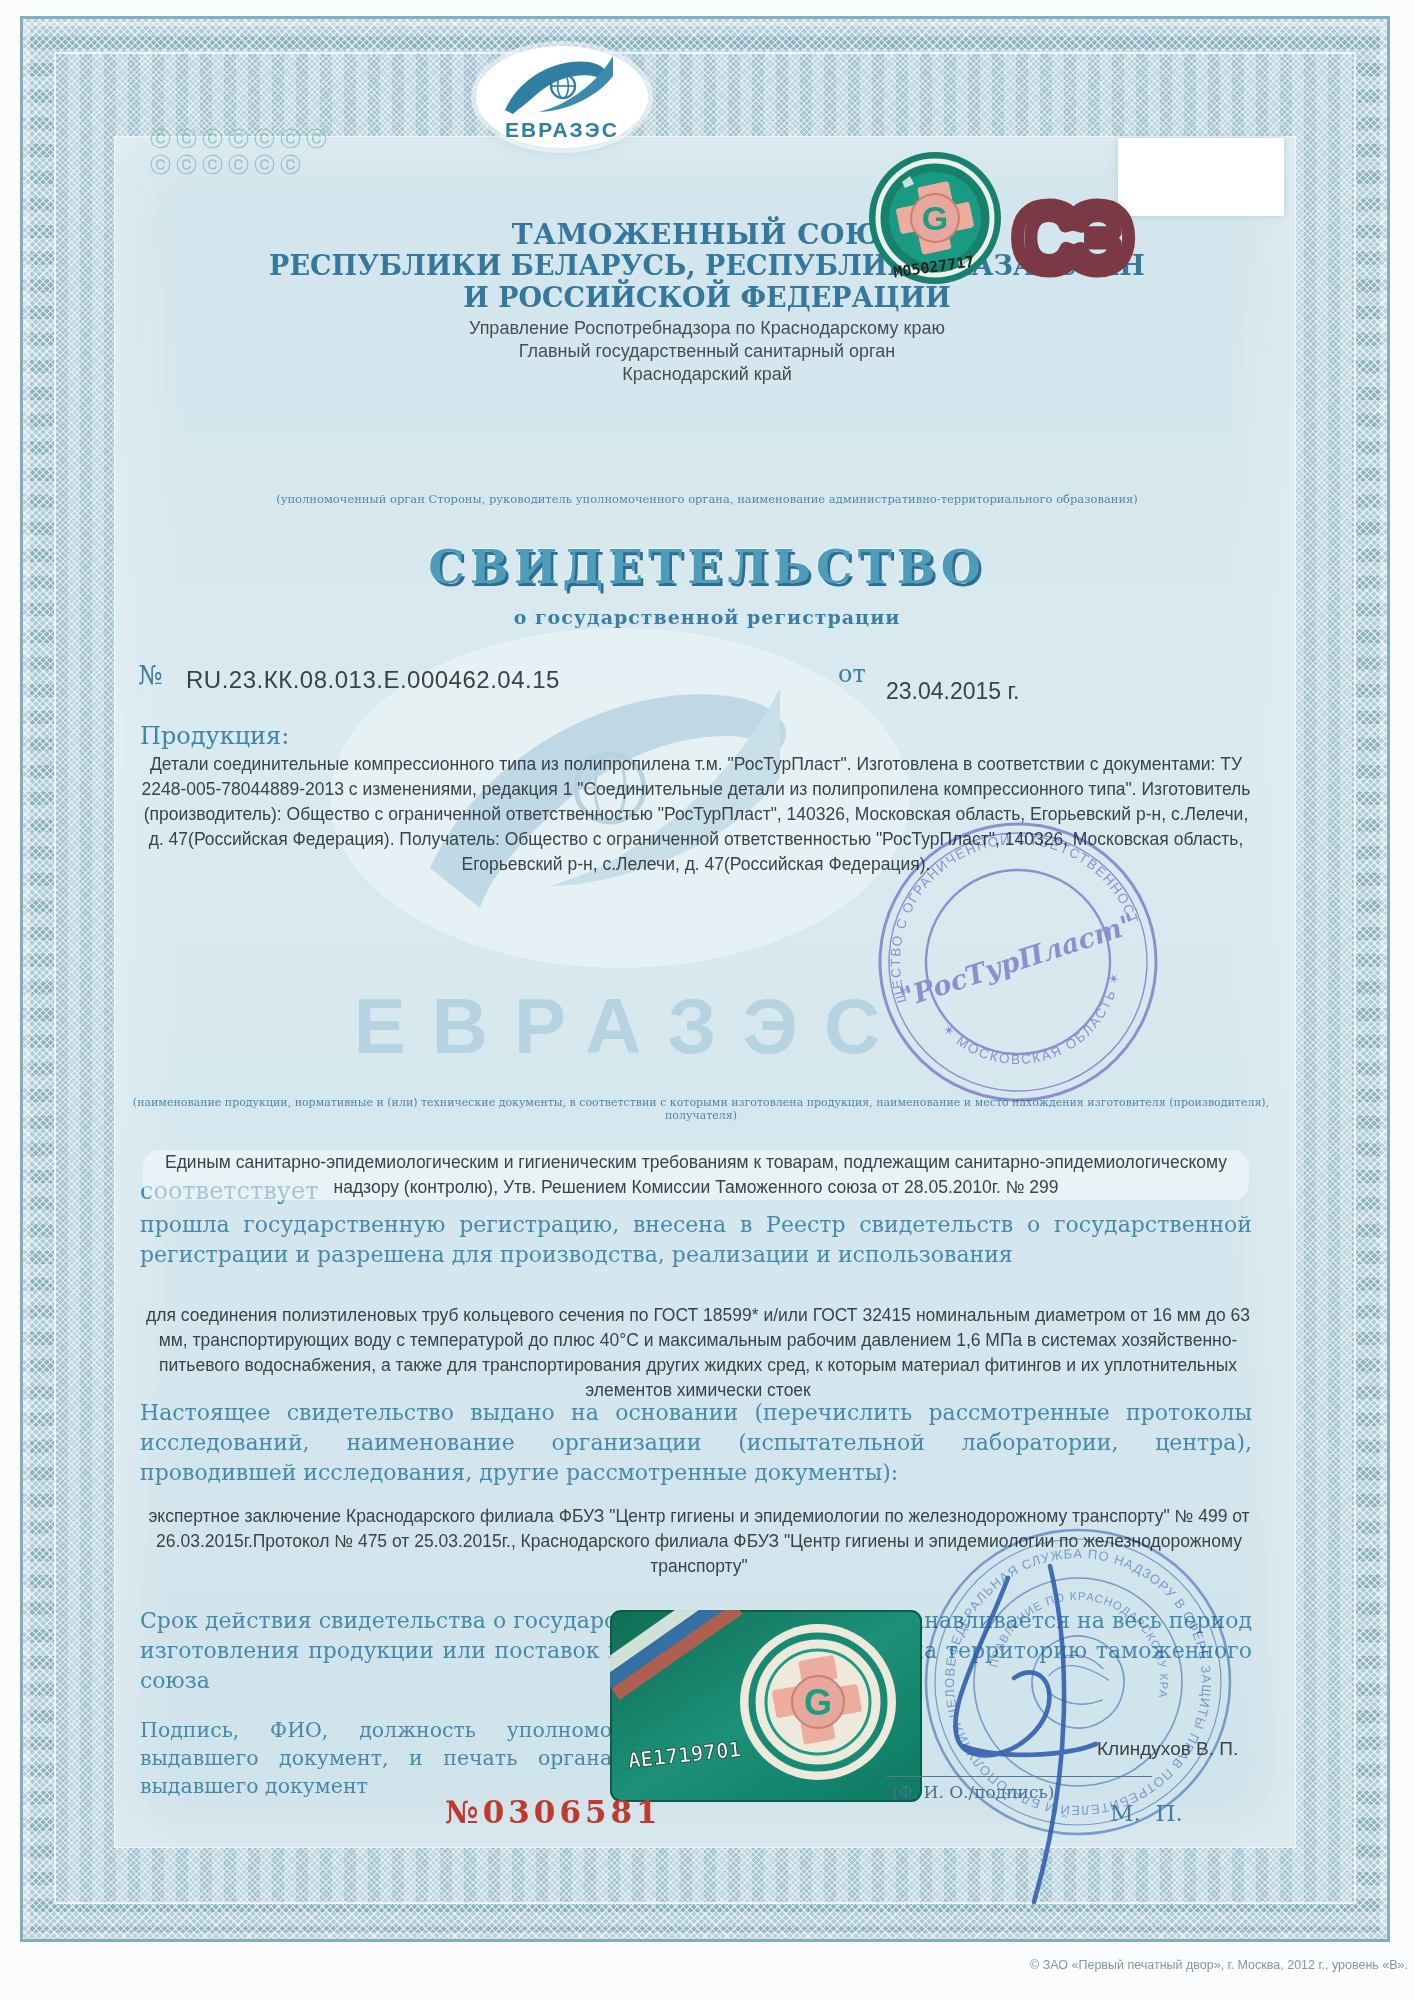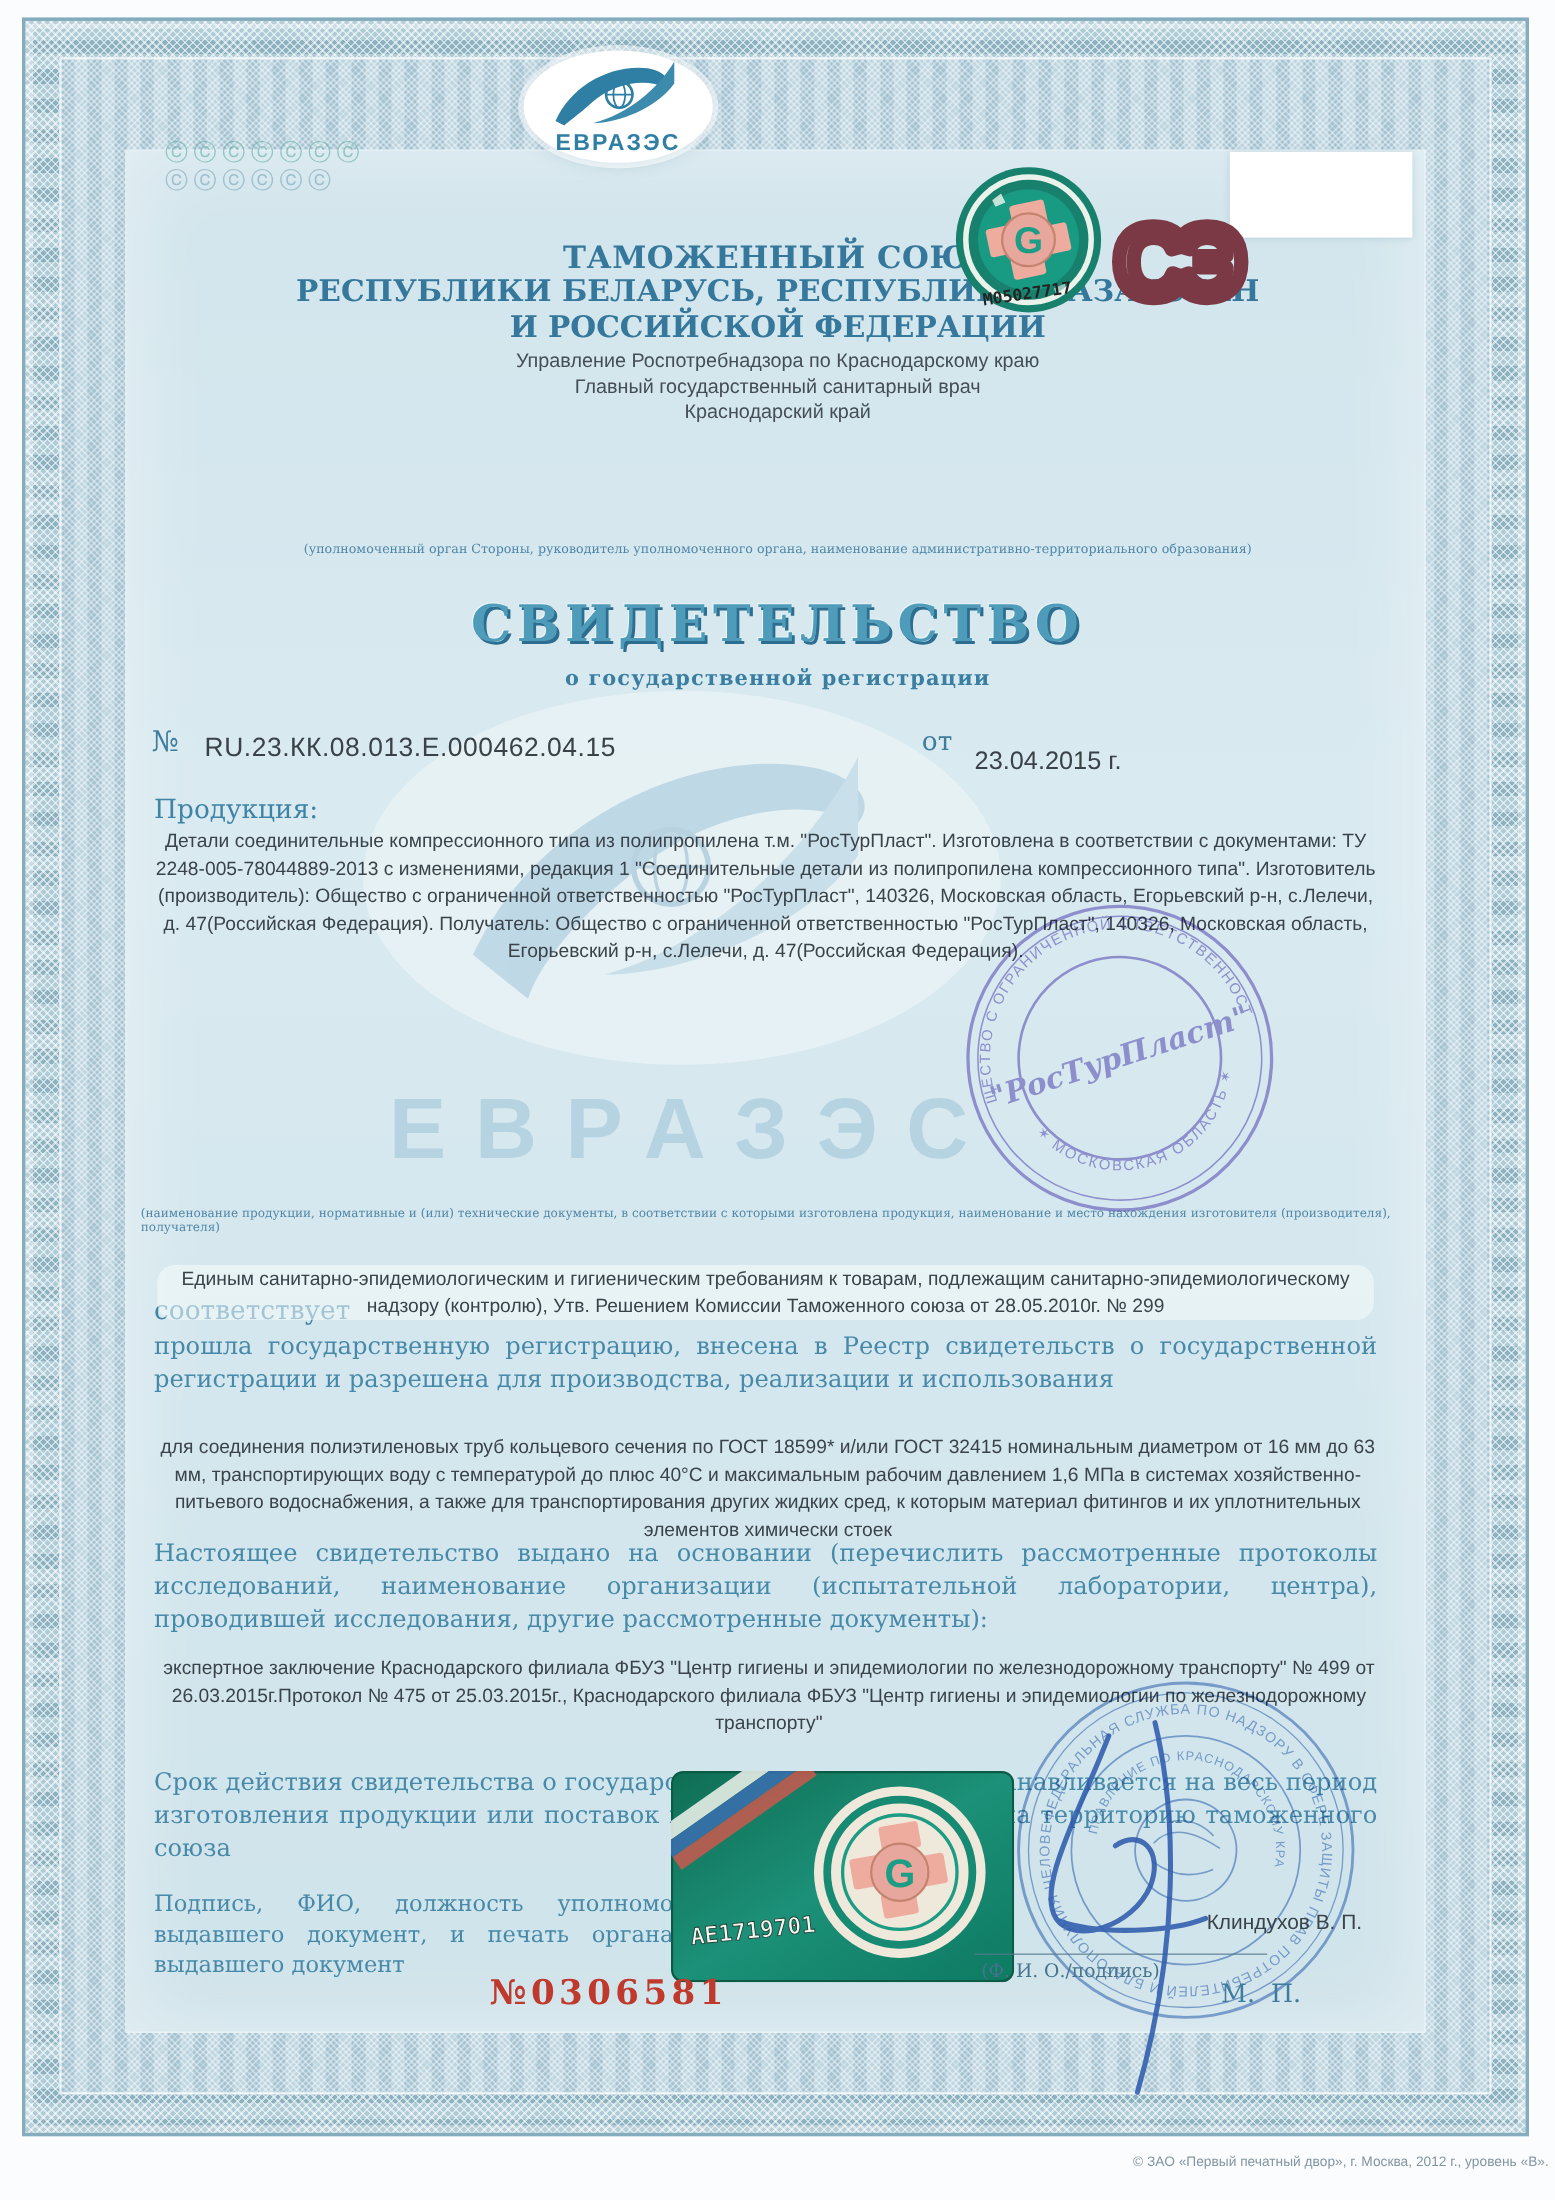--- a/index.html
+++ b/index.html
@@ -55,21 +55,21 @@
     text-shadow:2.5px 2.5px 0 #2c6d90, -1px -1px 0 rgba(255,255,255,.5);}
   .title-sub{top:606px;font-size:19px;font-weight:bold;color:#3a7fa2;letter-spacing:1px;}
   .no-label{left:138px;top:660px;font-size:26px;color:#3f7d9e;}
   .reg-number{left:186px;top:666px;font-size:24px;color:#3a4247;letter-spacing:.5px;}
   .ot-label{left:838px;top:660px;font-size:24px;color:#3f7d9e;}
   .reg-date{left:886px;top:678px;font-size:23px;color:#3a4247;}
   .blue-h{color:#3f84a6;font-size:24px;}
   .product-label{left:140px;top:722px;}
   .body-sans{font-size:17.5px;line-height:25px;color:#3b434a;text-align:center;}
   .product-text{left:140px;top:752px;width:1112px;}
-  .product-cap{top:1096px;left:128px;width:1146px;font-size:11px;color:#4f86a8;text-align:left;}
+  .product-cap{top:1096px;left:128px;width:1146px;font-size:11px;color:#4f86a8;text-align:center;}
   .conforms{left:140px;top:1177px;}
   .requirements{left:143px;top:1150px;width:1106px;background:rgba(245,251,252,.55);border-radius:16px;}
   .blue-par{font-family:"DejaVu Serif","Liberation Serif",serif;font-size:22px;line-height:30px;
     color:#4789a9;text-align:justify;}
   .registered{left:140px;top:1210px;width:1112px;}
   .usage{left:140px;top:1303px;width:1116px;}
   .basis-intro{left:140px;top:1398px;width:1112px;}
   .basis-docs{left:140px;top:1504px;width:1118px;}
   .validity{left:140px;top:1606px;width:1112px;}
   .sign-cap{left:140px;top:1716px;width:650px;font-size:20.5px;line-height:28px;text-align:justify;}
@@ -144,21 +144,21 @@
   <svg class="se-mark" width="150" height="115" viewBox="0 0 150 115">
     <text x="75" y="88" text-anchor="middle" font-family="Liberation Sans, sans-serif" font-weight="bold" font-size="92" letter-spacing="-12" fill="none" stroke="#7a3944" stroke-width="13" stroke-linejoin="round" stroke-linecap="round">СЭ</text>
   </svg>
 
   <div class="white-box"></div>
 
   <div class="abs center ser union-l1">ТАМОЖЕННЫЙ СОЮЗ</div>
   <div class="abs center ser union-l2">РЕСПУБЛИКИ БЕЛАРУСЬ, РЕСПУБЛИКИ КАЗАХСТАН</div>
   <div class="abs center ser union-l3">И РОССИЙСКОЙ ФЕДЕРАЦИИ</div>
   <div class="abs center auth auth1">Управление Роспотребнадзора по Краснодарскому краю</div>
-  <div class="abs center auth auth2">Главный государственный санитарный врач</div>
+  <div class="abs center auth auth2">Главный государственный санитарный орган</div>
   <div class="abs center auth auth3">Краснодарский край</div>
   <div class="abs center ser auth-cap">(уполномоченный орган Стороны, руководитель уполномоченного органа, наименование административно-территориального образования)</div>
 
   <div class="abs center ser title-main">СВИДЕТЕЛЬСТВО</div>
   <div class="abs center ser title-sub">о государственной регистрации</div>
 
   <div class="abs ser no-label">№</div>
   <div class="abs reg-number">RU.23.КК.08.013.Е.000462.04.15</div>
   <div class="abs ser ot-label">от</div>
   <div class="abs reg-date">23.04.2015 г.</div>

